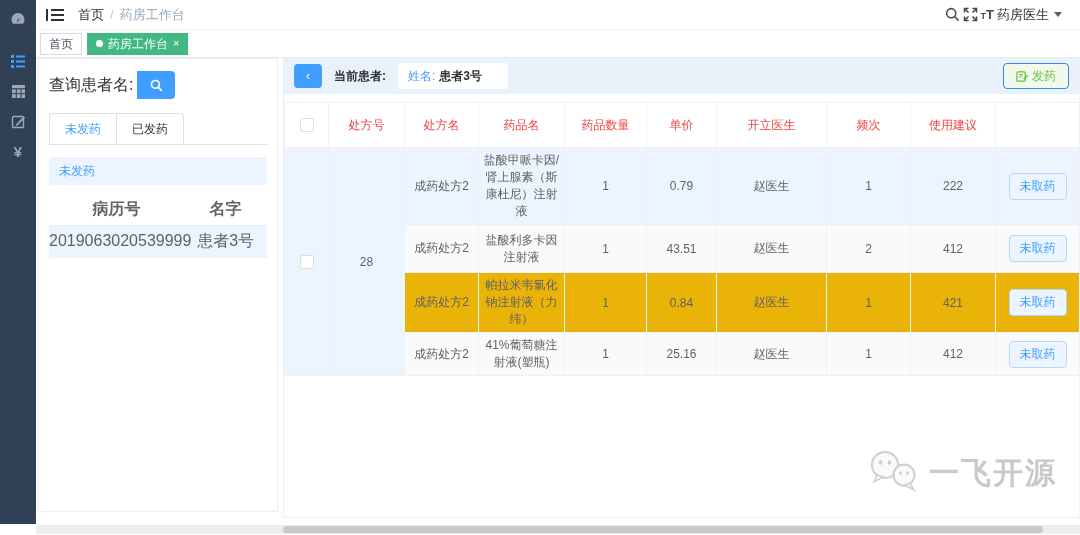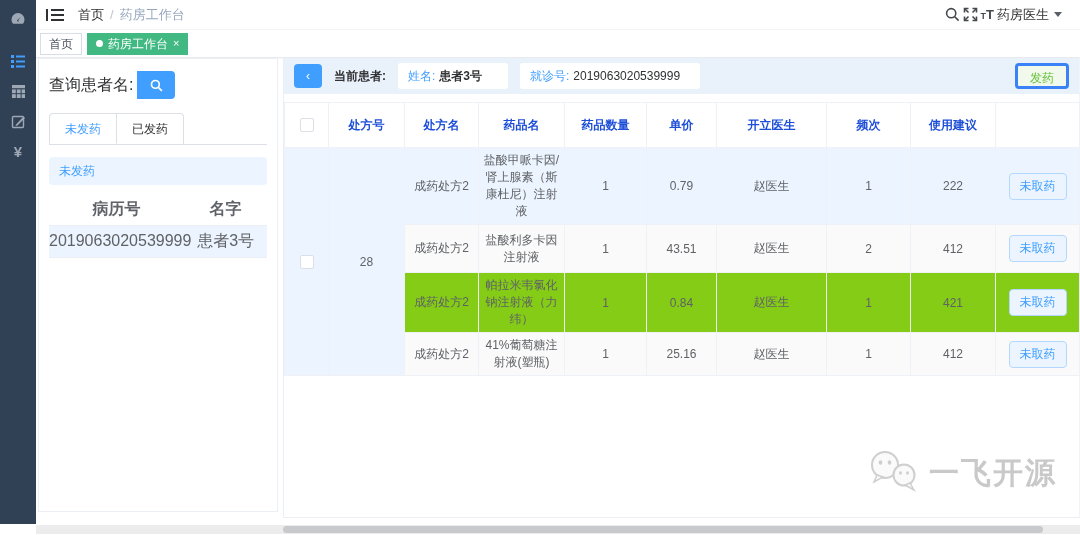--- a/index.html
+++ b/index.html
@@ -63,29 +63,29 @@
   #main-card { position:absolute; left:283px; top:58px; width:797px; height:460px; background:#fff;
     border-left:1px solid #ebeef5; border-right:1px solid #f2f4f8; border-bottom:1px solid #ebeef5; }
   #toolbar { height:36px; background:#e9f1fb; display:flex; align-items:center; gap:12px; padding:0 10px; }
   #back-btn { width:28px; height:24px; background:#409eff; color:#fff; border:none; border-radius:4px; cursor:pointer;
     font-size:12px; display:flex; align-items:center; justify-content:center; }
   #cur-patient-label { font-size:12px; color:#303133; font-weight:bold; }
   .info-box { background:#fff; border-radius:3px; height:26px; display:flex; align-items:center; padding:0 10px;
     font-size:12px; gap:4px; min-width:110px; }
   .info-box .lbl { color:#409eff; }
   .info-box .val { color:#303133; font-weight:bold; }
-  #dispense-btn { margin-left:auto; height:26px; padding:0 12px; background:#f0f9eb; border:3px solid #3b82f6;
-    border-radius:4px; color:#67c23a; font-size:12px; cursor:pointer; display:flex; align-items:center; gap:4px;flex-direction:column; }
+  #dispense-btn { margin-left:auto; height:26px; padding:0 12px; background:#f0f9eb; border:1px solid #3b82f6;
+    border-radius:4px; color:#67c23a; font-size:12px; cursor:pointer; display:flex; align-items:center; gap:4px; }
 
   #rx-table { border-collapse:collapse; table-layout:fixed; width:795px; margin-top:8px; font-size:12px; color:#606266; }
   #rx-table th, #rx-table td { border:1px solid #eef1f6; text-align:center; padding:4px 4px; word-break:break-all; }
-  #rx-table th { height:45px; color:#1d4ed8; font-weight:bold; background:#fff; }
+  #rx-table th { height:45px; color:#ef4444; font-weight:normal; background:#fff; }
   #rx-table tr.r1 td { background:#ecf5ff; height:60px; }
   #rx-table tr.r2 td { background:#fafafa; height:48px; }
-  #rx-table tr.r3 td { background:#84cc16; height:42px; }
+  #rx-table tr.r3 td { background:#eab308; height:42px; }
   #rx-table tr.r4 td { background:#fafafa; height:42px; }
   #rx-table td.merged { background:#ecf5ff !important;text-align:center; }
   .cb { width:14px; height:14px; border:1px solid #dcdfe6; border-radius:2px; background:#fff; display:inline-block;
     vertical-align:middle; cursor:pointer; }
   .status-btn { background:#ecf5ff; border:1px solid #b3d8ff; color:#409eff; font-size:12px; padding:4px 10px;
     border-radius:4px; cursor:pointer; white-space:nowrap; }
 
   
   #watermark { position:absolute; right:22px; bottom:18px; display:flex; align-items:center; gap:6px; pointer-events:none; }
   #watermark-text { font-size:30px; color:#c9c9c9; letter-spacing:2px; font-weight:bold;
@@ -231,24 +231,20 @@
   </table>
 </div>
 
 <div id="main-card">
   <div id="toolbar">
     <button id="back-btn">‹</button>
     <span id="cur-patient-label">当前患者:</span>
     <span class="info-box">
       <span class="lbl">姓名:</span>
       <span class="val">患者3号</span>
-    </span>
-    <span class="info-box" style="min-width:180px">
-      <span class="lbl">就诊号:</span>
-      <span class="val" style="font-weight:normal">2019063020539999</span>
     </span>
     <button id="dispense-btn">
       <svg width="12" height="12" viewBox="0 0 13 13" fill="none" stroke="#67c23a" stroke-width="1.3">
           <rect x="1" y="2" width="9" height="10" rx="1"></rect>
           <path d="M6 2 L6 0.8 M3.5 5 h4 M3.5 7.5 h2.5"></path>
           <path d="M8 9.5 L12 5.5 L13 6.5 L9 10.5 Z" fill="#67c23a" stroke="none"></path>
         </svg>
       <span>发药</span>
     </button>
   </div>

